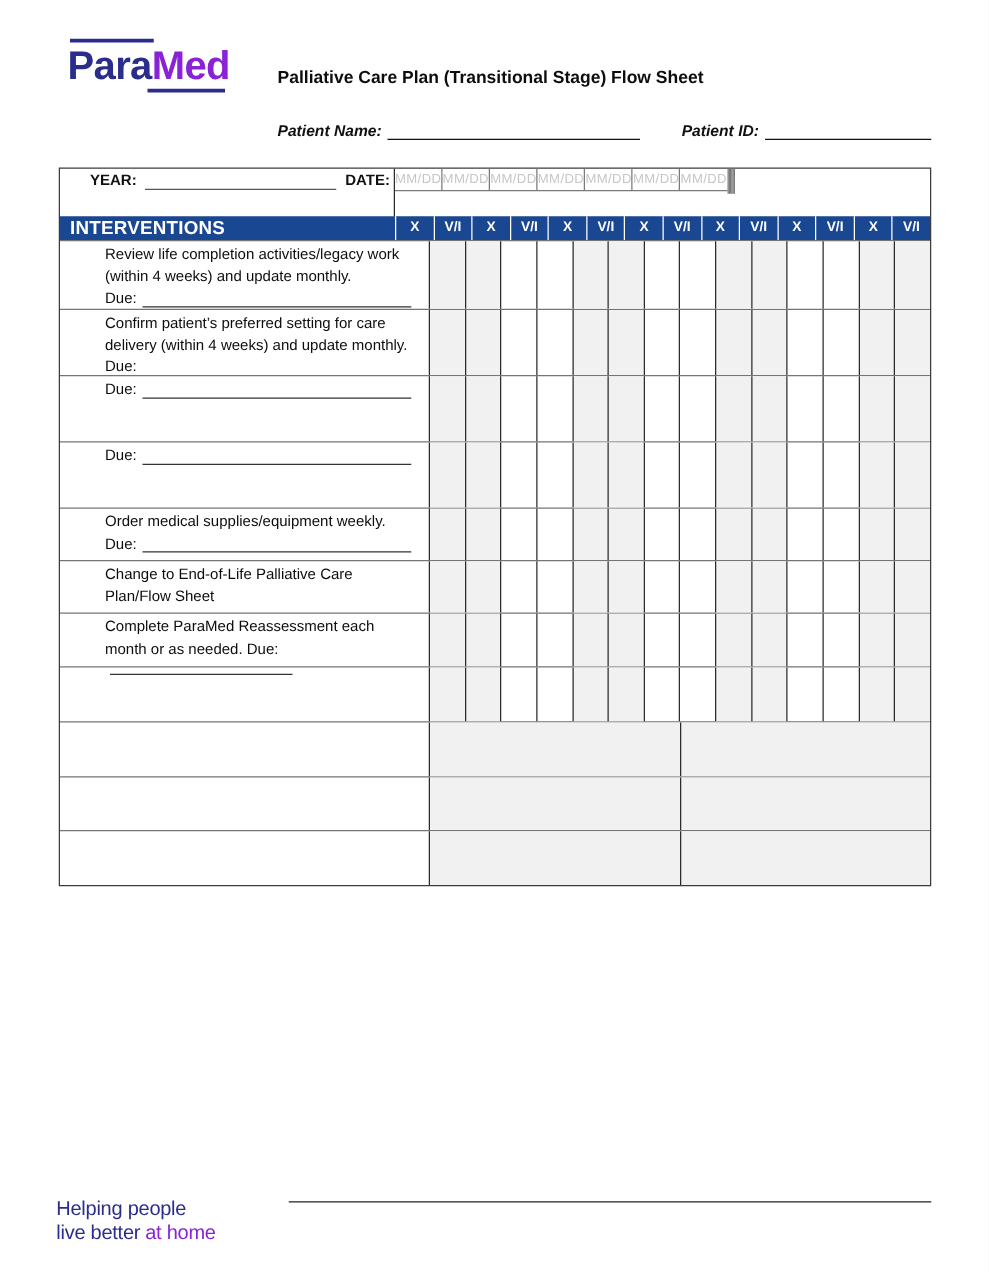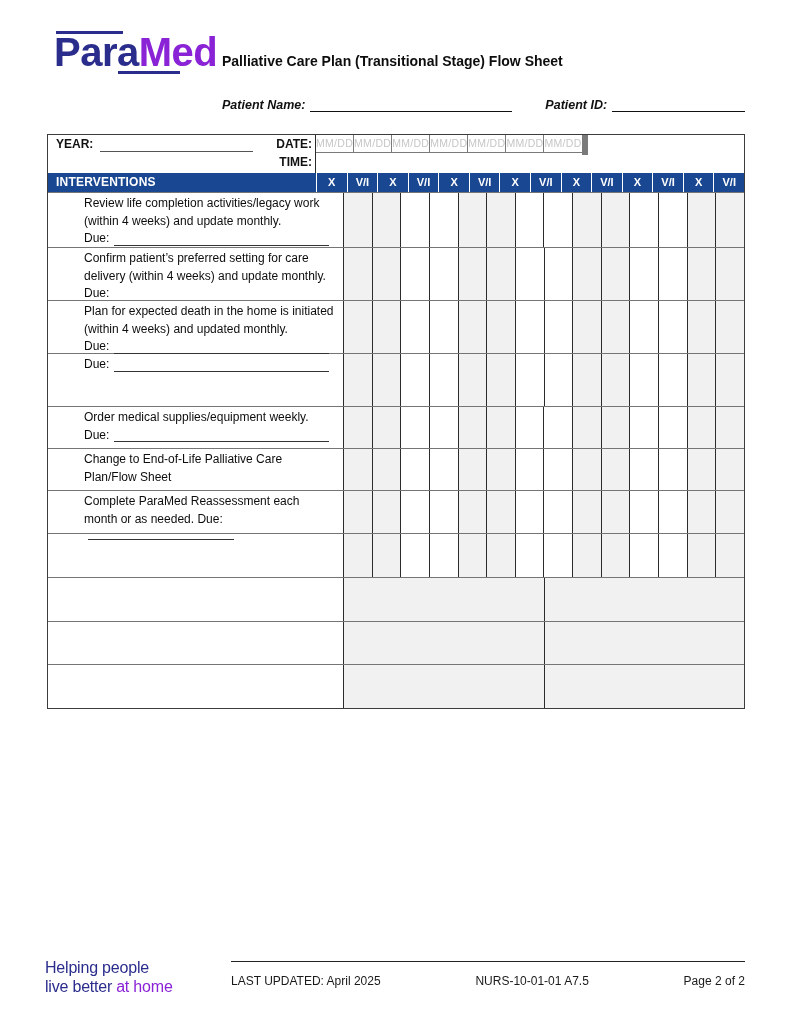--- a/index.html
+++ b/index.html
@@ -5,58 +5,58 @@
   * { margin:0; padding:0; box-sizing:border-box; }
   body { background:#e8e8e8; font-family:"Liberation Sans", sans-serif; }
   .page {
     position:relative; width:791px; height:1024px; margin:0 auto;
     background:#ffffff; overflow:hidden; color:#111;
   }
 
   
   .logo { position:absolute; left:45px; top:31px; width:150px; }
   .logo .bar-top { width:67px; height:3px; background:var(--brand-navy,#2B2D8C); margin-left:11px; }
-  .logo .logo-text { font-size:40px; font-weight:bold; letter-spacing:-0.5px; line-height:36px; margin-left:9px; }
+  .logo .logo-text { font-size:32px; font-weight:bold; letter-spacing:-0.5px; line-height:36px; margin-left:9px; }
   .logo .p1 { color:var(--brand-navy,#2B2D8C); }
   .logo .p2 { color:var(--brand-purple,#8A22D6); }
   .logo .bar-bottom { width:62px; height:3px; background:var(--brand-navy,#2B2D8C); margin-left:73px; margin-top:1px; }
 
   
   .doc-title { position:absolute; left:222px; top:53px; font-size:14px; font-weight:bold; color:#0d0d0d; }
   .patient-line { position:absolute; left:222px; top:97px; width:523px; display:flex; align-items:flex-end; font-size:12.5px; font-weight:bold;font-style:italic; }
   .blank { border-bottom:1.5px solid #111; height:15px; }
   .blank.name { width:202px; margin-left:5px; }
   .blank.id { flex:1; margin-left:5px; }
   .gap32 { width:33px; }
 
   
   .ftable { position:absolute; left:47px; top:134px; width:698px; border:1.5px solid #3c3c3c; background:#fff; }
 
   .head-top { display:flex; height:38px; }
   .left-head { width:268px; border-right:1px solid #2b2b2b; }
   .lh-line1 { height:18px; display:flex; align-items:center; font-size:12px; font-weight:bold; }
-  .year-label { margin-left:8px; }
+  .year-label { margin-left:24px; }
   .year-blank { width:153px; margin-left:7px; align-self:flex-end; margin-bottom:1px; border-bottom:1.5px solid #555; height:12px; }
   .date-label { margin-left:auto; padding-right:3px; }
   .lh-line2 { height:20px; font-size:12px; font-weight:bold; text-align:right; padding-right:3px; line-height:18px; }
   .head-cols { flex:1; display:flex; flex-direction:row; }
   .date-row { height:18px; display:flex; border-bottom:1px solid #7a7a7a; }
   .date-cell { flex:1; text-align:center; font-size:10.5px; line-height:17px; color:var(--placeholder-gray,#C6C6C6); letter-spacing:0.3px; }
   .date-cell + .date-cell { border-left:1px solid #7a7a7a; }
   .time-row { height:20px; display:flex; }
   .time-cell { flex:1; }
   .time-cell + .time-cell { border-left:1px solid #7a7a7a; }
 
   .hdr-row { display:flex; height:19px; background:var(--header-blue,#1A4791); }
-  .hdr-left { width:268px; color:#fff; font-weight:bold; font-size:12px; line-height:19px; padding-left:8px; letter-spacing:0.2px; }
+  .hdr-left { width:268px; color:#fff; font-weight:bold; font-size:15px; line-height:19px; padding-left:8px; letter-spacing:0.2px; }
   .hdr-pair { flex:1; display:flex; }
   .hdr-cell { flex:1; color:#fff; font-weight:bold; font-size:11px; line-height:19px; text-align:center; border-left:1.5px solid #fff; }
 
   .drow { display:flex; border-top:1.5px solid #757575; }
-  .h55 { height:55px; } .h53 { height:53px;justify-content:flex-end; } .h43 { height:43px; } .h42 { height:42px; } .he { height:43.75px; }
+  .h55 { height:55px; } .h53 { height:53px; } .h43 { height:43px; } .h42 { height:42px; } .he { height:43.75px; }
   .dtext { width:268px; border-right:1px solid #2b2b2b; padding:2px 8px 0 8px; font-size:12px; line-height:17.5px; color:#0d0d0d;margin-left:28px; }
   .due-line { display:flex; align-items:flex-end; }
   .due-ul { flex:1; border-bottom:1.5px solid #333; height:13px; margin:0 6px 2px 5px; }
   .due-ul-inline { display:inline-block; width:146px; border-bottom:1.5px solid #333; height:11px; margin-left:4px; }
   .reps { display:contents; }
   .dpair { flex:1; display:flex; border-left:1px solid #2b2b2b; }
   .dpair:first-child { border-left:none; }
   .reps > .dpair:nth-child(odd) { background:var(--shaded-column,#F1F1F1); }
   .dcell { flex:1; }
   .dcell + .dcell { border-left:1px solid #2b2b2b; }
@@ -93,21 +93,20 @@
   <div class="ftable">
 
     
     <div class="head-top">
       <div class="left-head">
         <div class="lh-line1">
           <span class="year-label">YEAR:</span>
           <span class="year-blank"></span>
           <span class="date-label">DATE:</span>
         </div>
-        <div class="lh-line2">TIME:</div>
       </div>
       <div class="head-cols">
         <div class="date-row">
           <div class="reps">
             <div class="date-cell">MM/DD</div>
           <div class="date-cell">MM/DD</div><div class="date-cell">MM/DD</div><div class="date-cell">MM/DD</div><div class="date-cell">MM/DD</div><div class="date-cell">MM/DD</div><div class="date-cell">MM/DD</div></div>
         </div>
         <div class="time-row">
           <div class="reps">
             <div class="time-cell"></div>
@@ -210,21 +209,20 @@
             <div class="dcell"></div>
           </div><div class="dpair">
             <div class="dcell"></div>
             <div class="dcell"></div>
           </div></div>
     </div>
 
     
     <div class="drow h53">
       <div class="dtext">
-        <div>Plan for expected death in the home is initiated (within 4 weeks) and updated monthly.</div>
         <div class="due-line">
             <span>Due:</span>
             <span class="due-ul"></span>
           </div>
       </div>
       <div class="reps">
         <div class="dpair">
             <div class="dcell"></div>
             <div class="dcell"></div>
           </div>
@@ -438,19 +436,14 @@
 
   </div>
 
   <div class="tagline">
     <div>Helping people</div>
     <div>
       <span>live better</span><span class="accent">at home</span>
     </div>
   </div>
   <div class="footer-rule"></div>
-  <div class="footer-meta">
-    <span>LAST UPDATED: April 2025</span>
-    <span>NURS-10-01-01 A7.5</span>
-    <span>Page 2 of 2</span>
-  </div>
 
 </div>
 
 </body></html>

